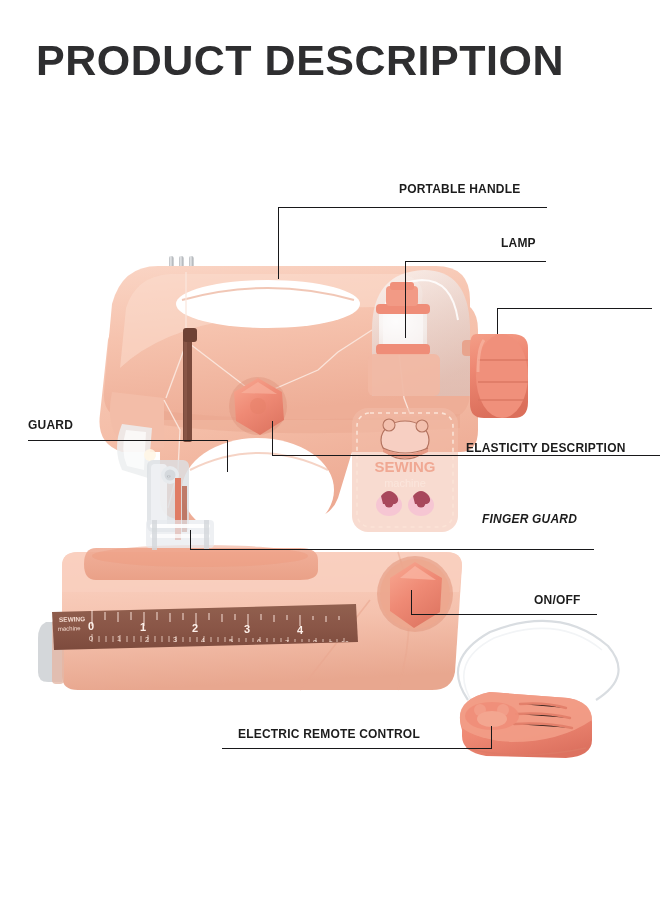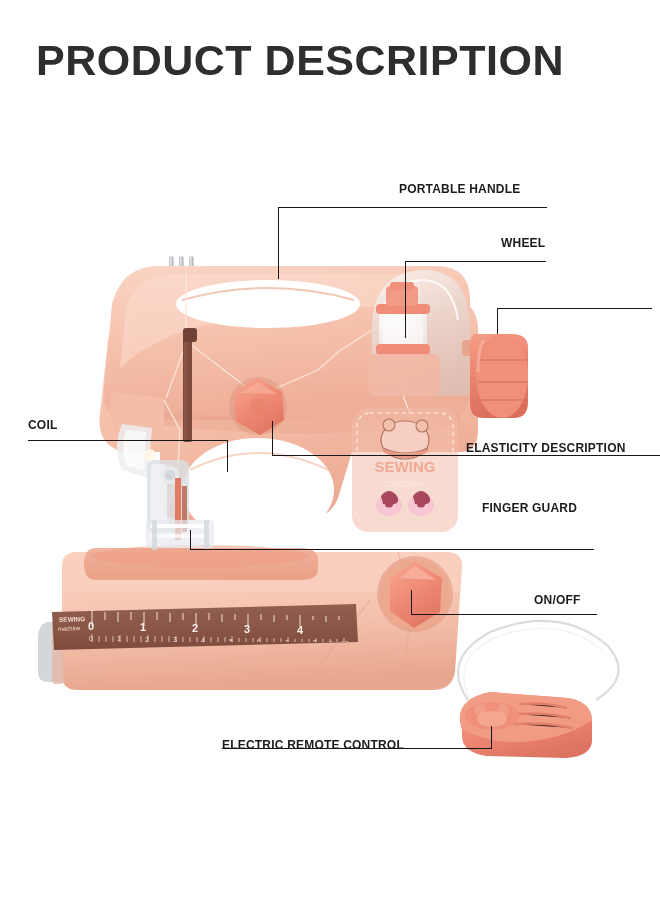--- a/index.html
+++ b/index.html
@@ -412,40 +412,40 @@
         <ellipse cx="492" cy="719" rx="15" ry="8" fill="#f3a690"></ellipse>
       </g>
       <path d="M466,748 Q520,762 586,748" stroke="#dd7b66" stroke-width="1.4" fill="none" opacity="0.8"></path>
     </g>
   </svg>
 
   <div class="callout" style="left:399px; top:182px;">PORTABLE HANDLE</div>
   <div class="lead h" style="left:278px; top:207px; width:269px;"></div>
   <div class="lead v" style="left:278px; top:207px; height:72px;"></div>
 
-  <div class="callout" style="left:501px; top:236px;">WHEEL</div>
+  <div class="callout" style="left:501px; top:236px;">LAMP</div>
   <div class="lead h" style="left:405px; top:261px; width:141px;"></div>
   <div class="lead v" style="left:405px; top:261px; height:77px;"></div>
 
   <div class="lead h" style="left:497px; top:308px; width:155px;"></div>
   <div class="lead v" style="left:497px; top:308px; height:26px;"></div>
 
   <div class="callout" style="left:466px; top:441px;">ELASTICITY DESCRIPTION</div>
   <div class="lead h" style="left:272px; top:455px; width:388px;"></div>
   <div class="lead v" style="left:272px; top:421px; height:34px;"></div>
 
-  <div class="callout" style="left:28px; top:418px;">COIL</div>
+  <div class="callout" style="left:28px; top:418px;">GUARD</div>
   <div class="lead h" style="left:28px; top:440px; width:200px;"></div>
   <div class="lead v" style="left:227px; top:440px; height:32px;"></div>
 
-  <div class="callout" style="left:482px; top:501px;">FINGER GUARD</div>
+  <div class="callout" style="left:482px; top:512px;font-style:italic;">FINGER GUARD</div>
   <div class="lead h" style="left:190px; top:549px; width:404px;"></div>
   <div class="lead v" style="left:190px; top:530px; height:19px;"></div>
 
   <div class="callout" style="left:534px; top:593px;">ON/OFF</div>
   <div class="lead h" style="left:411px; top:614px; width:186px;"></div>
   <div class="lead v" style="left:411px; top:590px; height:24px;"></div>
 
-  <div class="callout" style="left:222px; top:727px;margin-top:11px;">ELECTRIC REMOTE CONTROL</div>
+  <div class="callout" style="left:238px; top:727px;">ELECTRIC REMOTE CONTROL</div>
   <div class="lead h" style="left:222px; top:748px; width:270px;"></div>
   <div class="lead v" style="left:491px; top:726px; height:22px;"></div>
 
 </div>
 
 </body></html>

